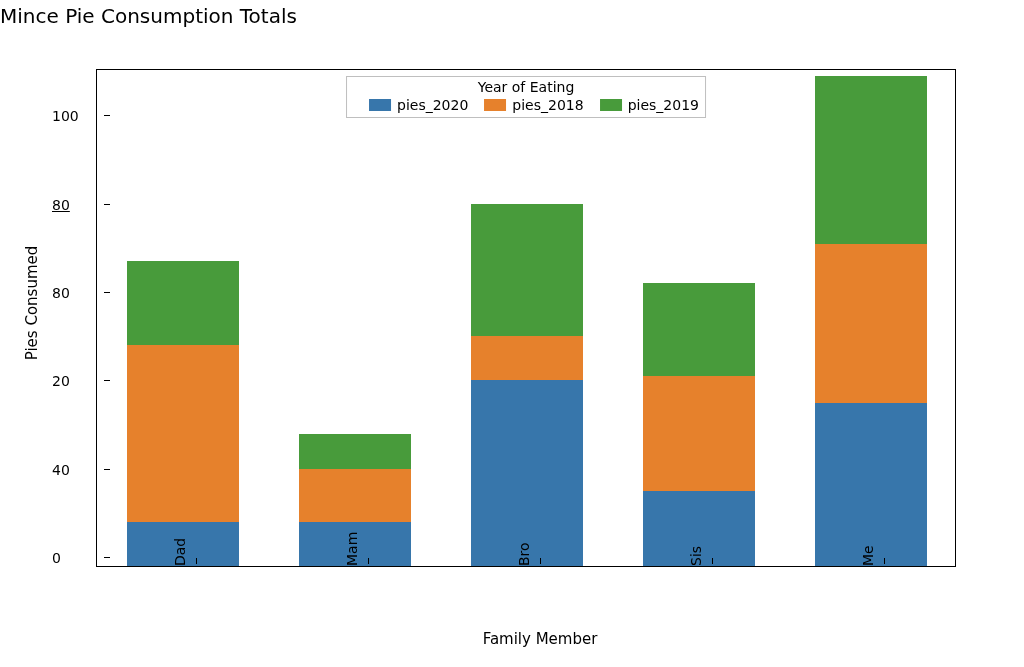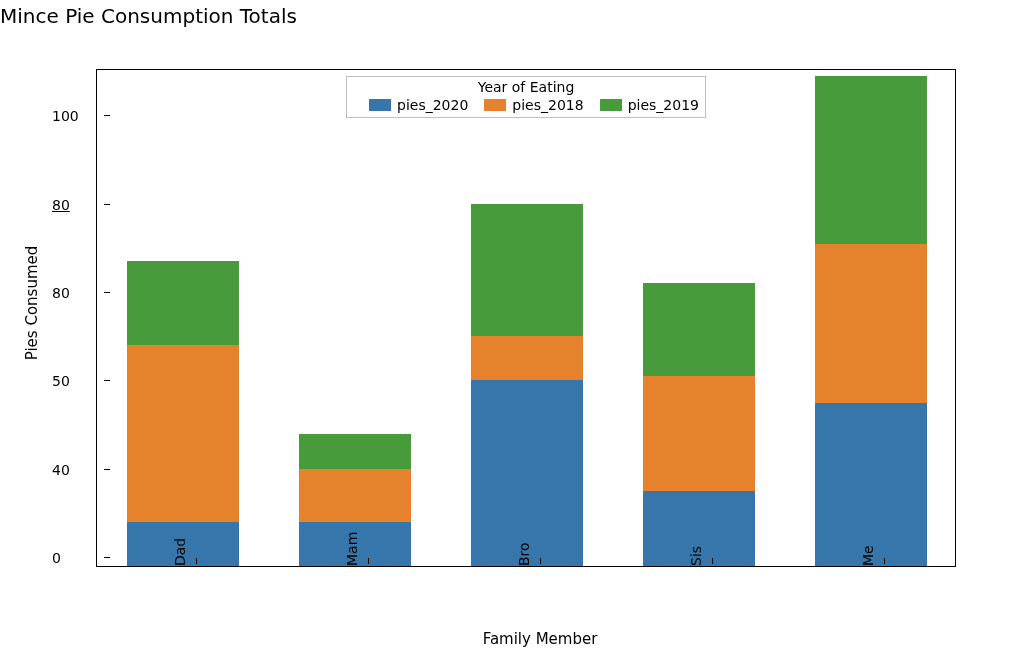--- a/index.html
+++ b/index.html
@@ -163,21 +163,21 @@
 
   <div class="y-label">
     <span>Pies Consumed</span>
   </div>
 
   <div class="y-axis">
       <div class="y-tick" style="bottom: 0px;">0</div>
       <div class="y-tick-mark" style="bottom: 0px;"></div>
       <div class="y-tick" style="bottom: 88.3478px;">40</div>
       <div class="y-tick-mark" style="bottom: 88.3478px;"></div>
-      <div class="y-tick" style="bottom: 176.696px;">50</div>
+      <div class="y-tick" style="bottom: 176.696px;">20</div>
       <div class="y-tick-mark" style="bottom: 176.696px;"></div>
       <div class="y-tick" style="bottom: 265.043px;">80</div>
       <div class="y-tick-mark" style="bottom: 265.043px;"></div>
       <div class="y-tick" style="bottom: 353.391px; text-decoration: underline;">80</div>
       <div class="y-tick-mark" style="bottom: 353.391px;"></div>
       <div class="y-tick" style="bottom: 441.739px;">100</div>
       <div class="y-tick-mark" style="bottom: 441.739px;"></div>
     </div>
 
   <div class="plot-area">

